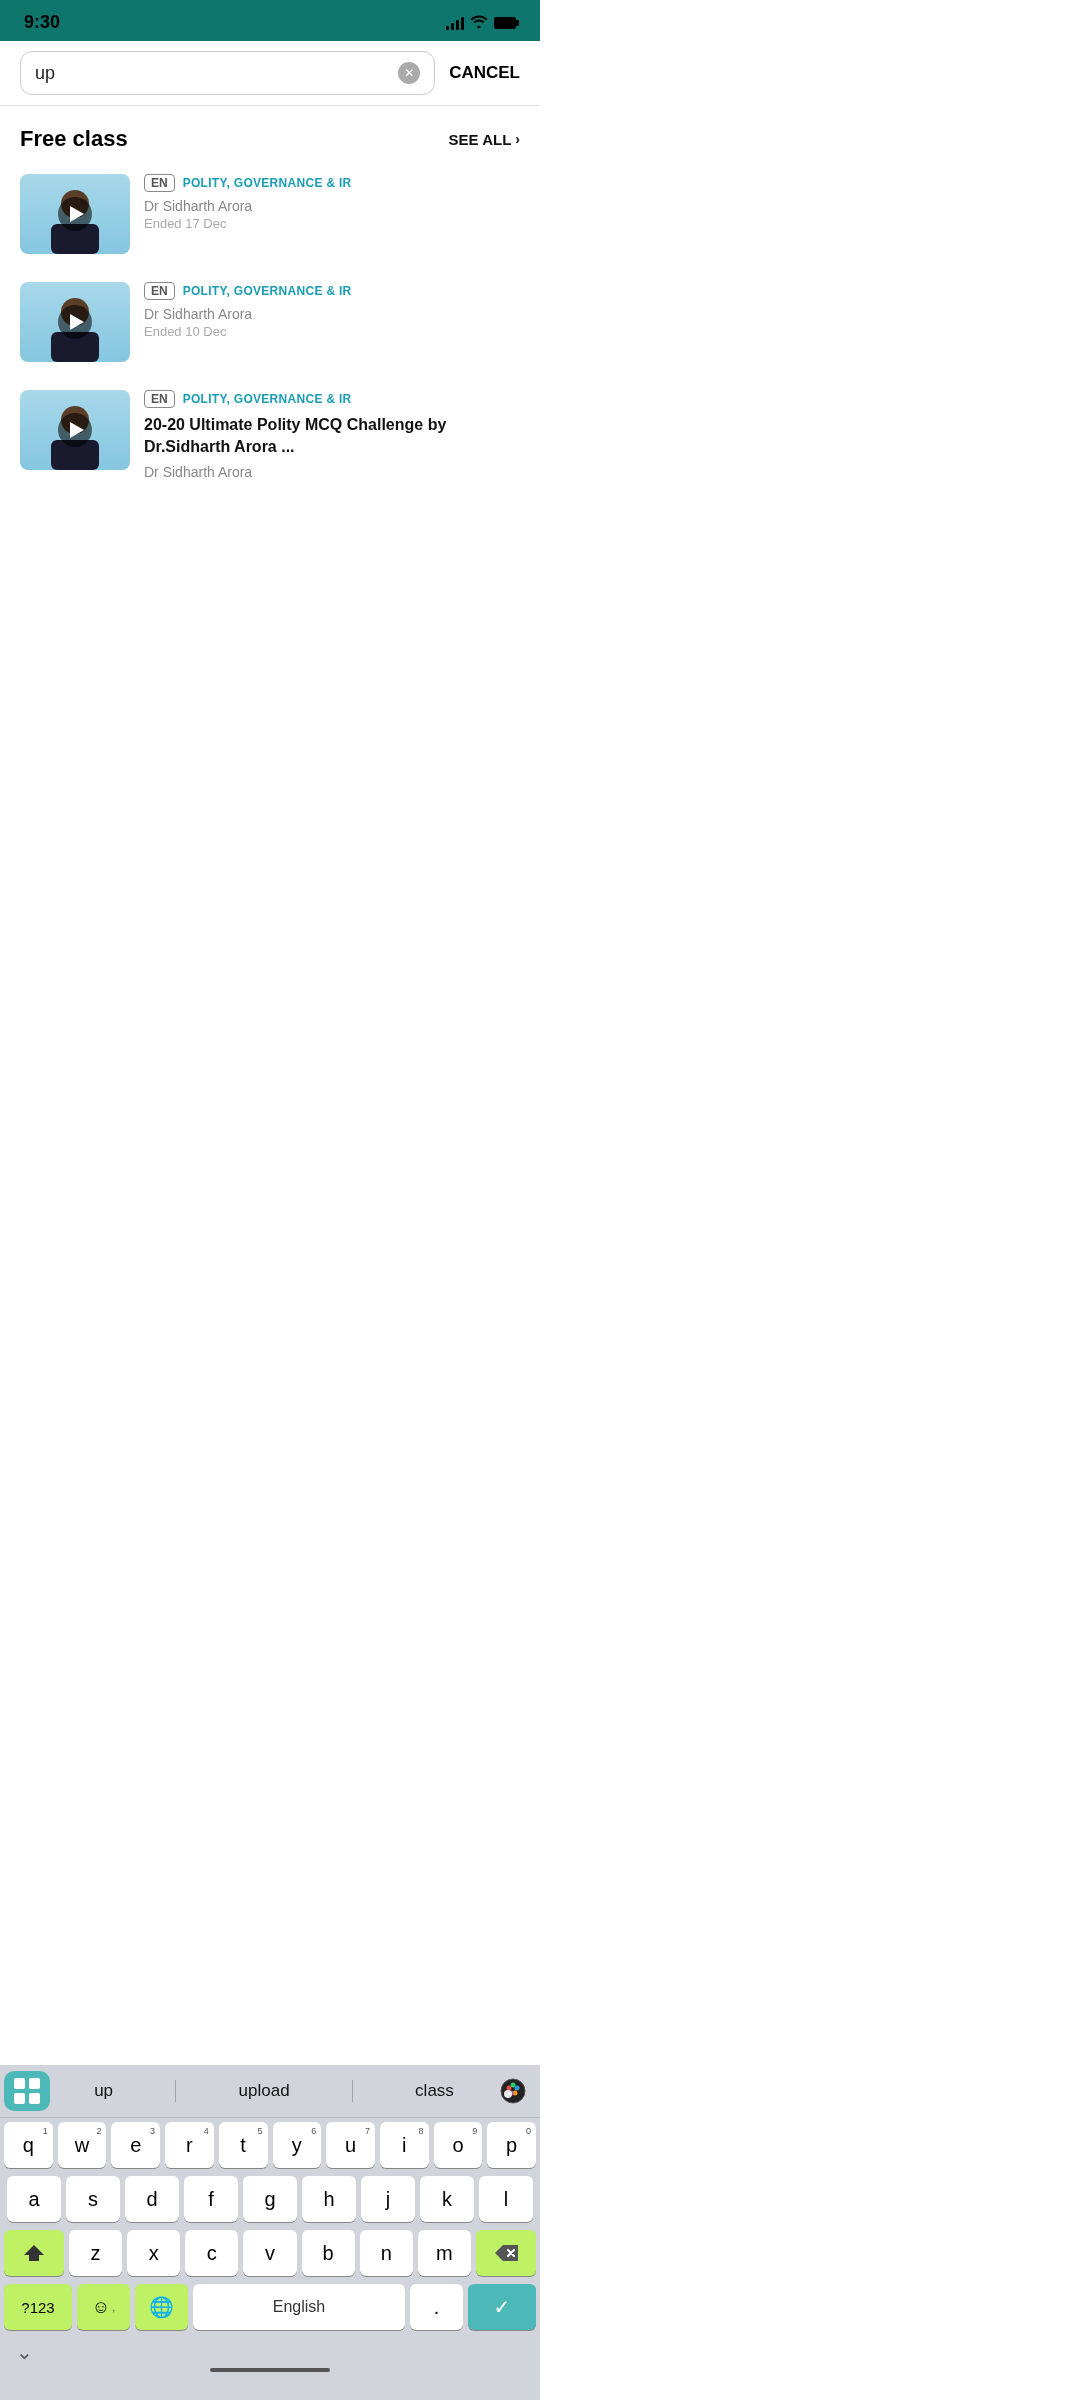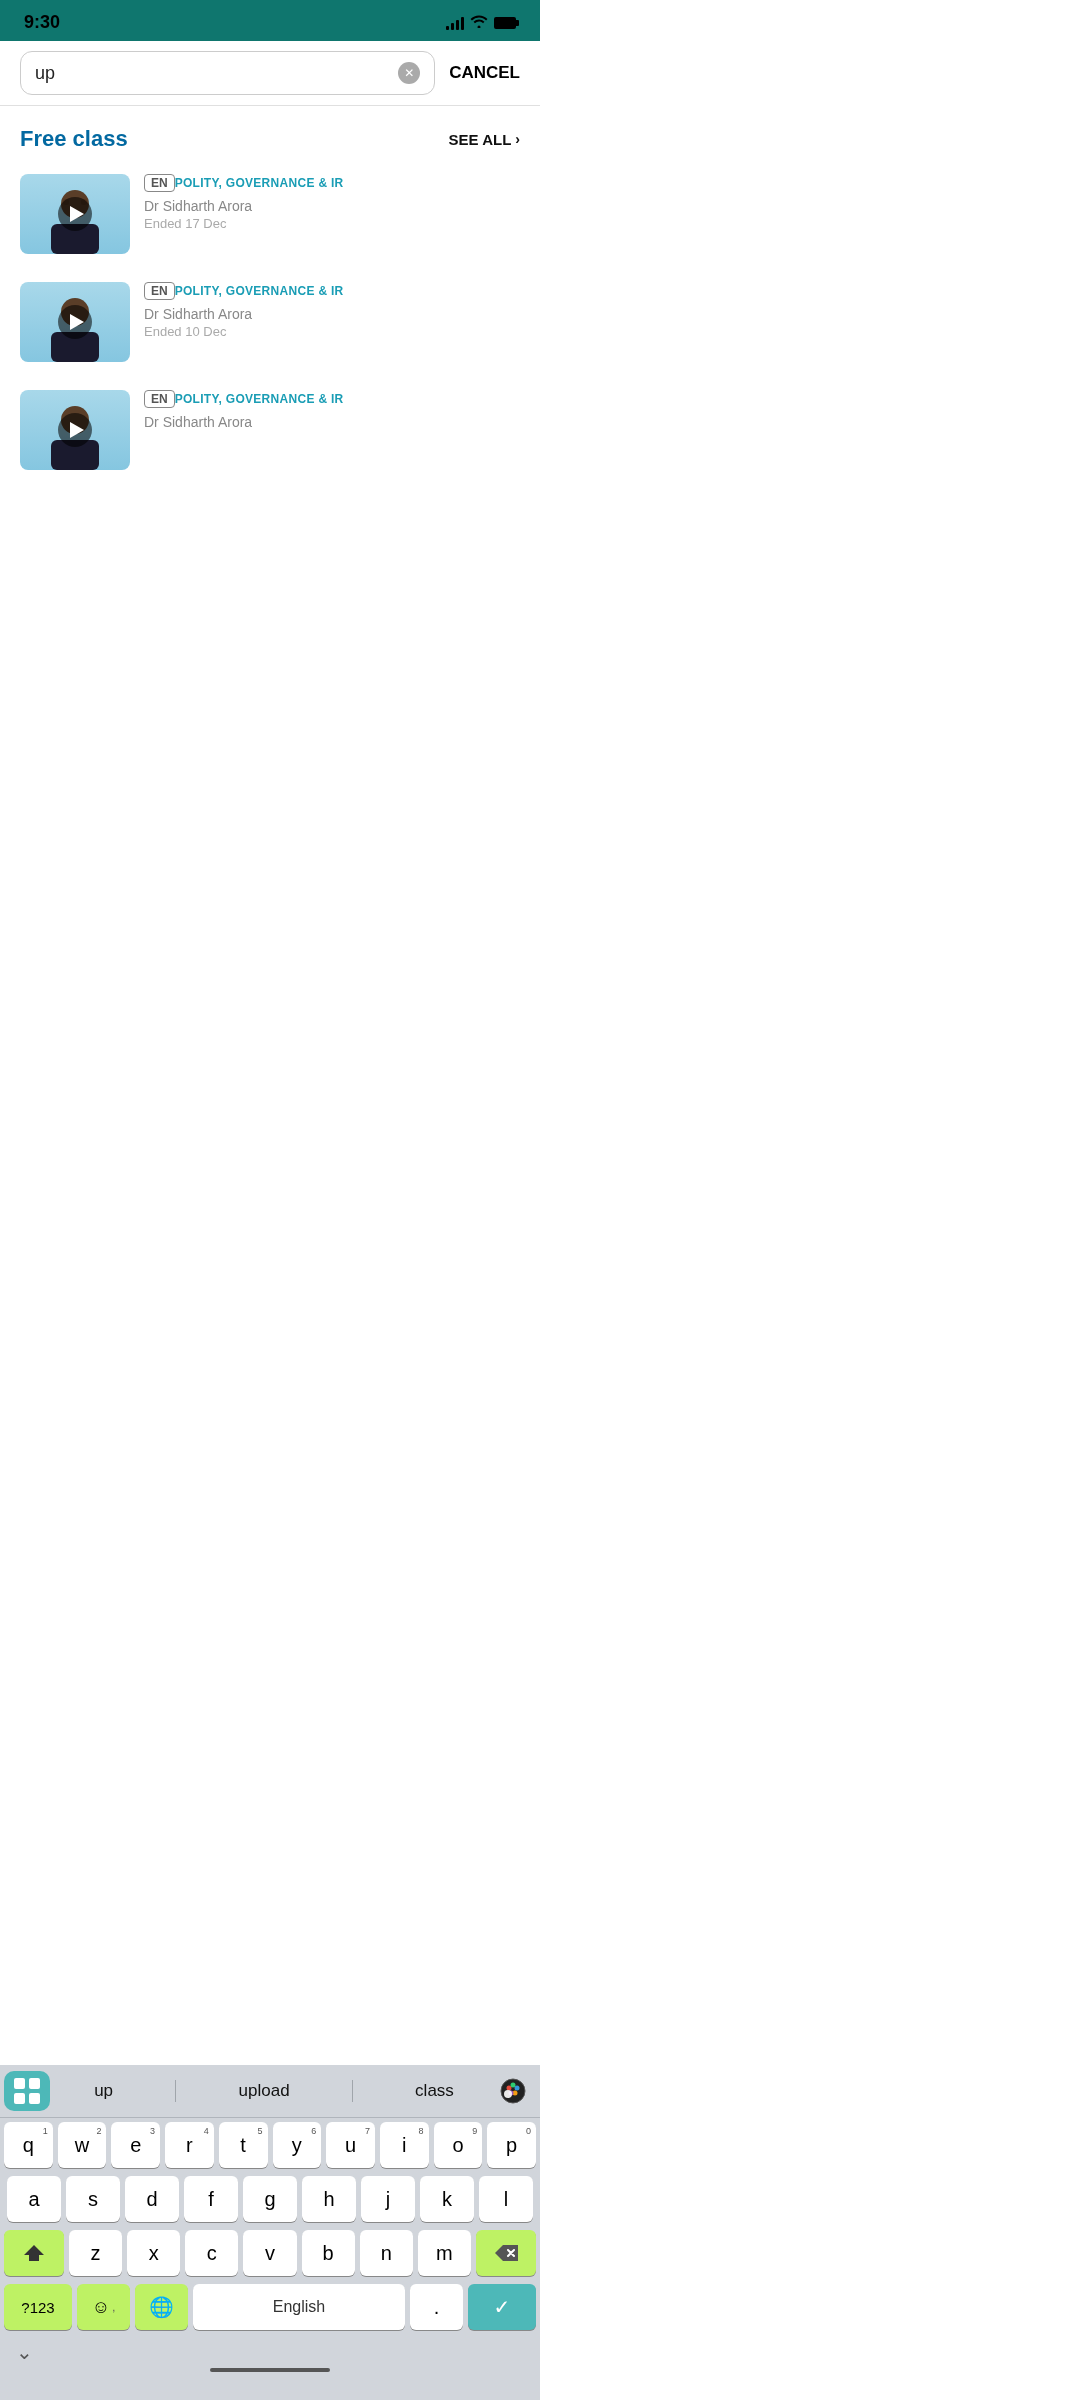--- a/index.html
+++ b/index.html
@@ -123,21 +123,21 @@
     
     .section-header {
       display: flex;
       justify-content: space-between;
       align-items: center;
       padding: 20px 20px 12px;
     }
     .section-title {
       font-size: 22px;
       font-weight: 700;
-      color: #0369a1;
+      color: #000000;
     }
     .see-all-btn {
       font-size: 15px;
       font-weight: 600;
       color: #111;
       background: none;
       border: none;
       cursor: pointer;
       display: flex;
       align-items: center;
@@ -199,20 +199,21 @@
       border-left: 14px solid #fff;
       margin-left: 3px;
     }
 
     .class-info {
       flex: 1;
     }
     .class-tags {
       display: flex;
       align-items: center;
+      gap: 8px;
       margin-bottom: 6px;
     }
     .lang-badge {
       border: 1.5px solid #888;
       border-radius: 4px;
       padding: 1px 6px;
       font-size: 12px;
       font-weight: 600;
       color: #555;
     }
@@ -502,20 +503,21 @@
       </div>
       <div class="play-btn">
         <div class="play-triangle"></div>
       </div>
     </div>
     <div class="class-info">
       <div class="class-tags">
         <span class="lang-badge">EN</span>
         <span class="category-label">POLITY, GOVERNANCE &amp; IR</span>
       </div>
+      <div class="class-title">20-20 Ultimate Polity MCQ Challenge by Dr.Sidharth Arora ...</div>
       <div class="class-instructor">Dr Sidharth Arora</div>
     </div>
   </div>
 
 </div>
 
 <div class="keyboard">
 
   <div class="autocomplete-row">
     <div class="autocomplete-apps-btn">

